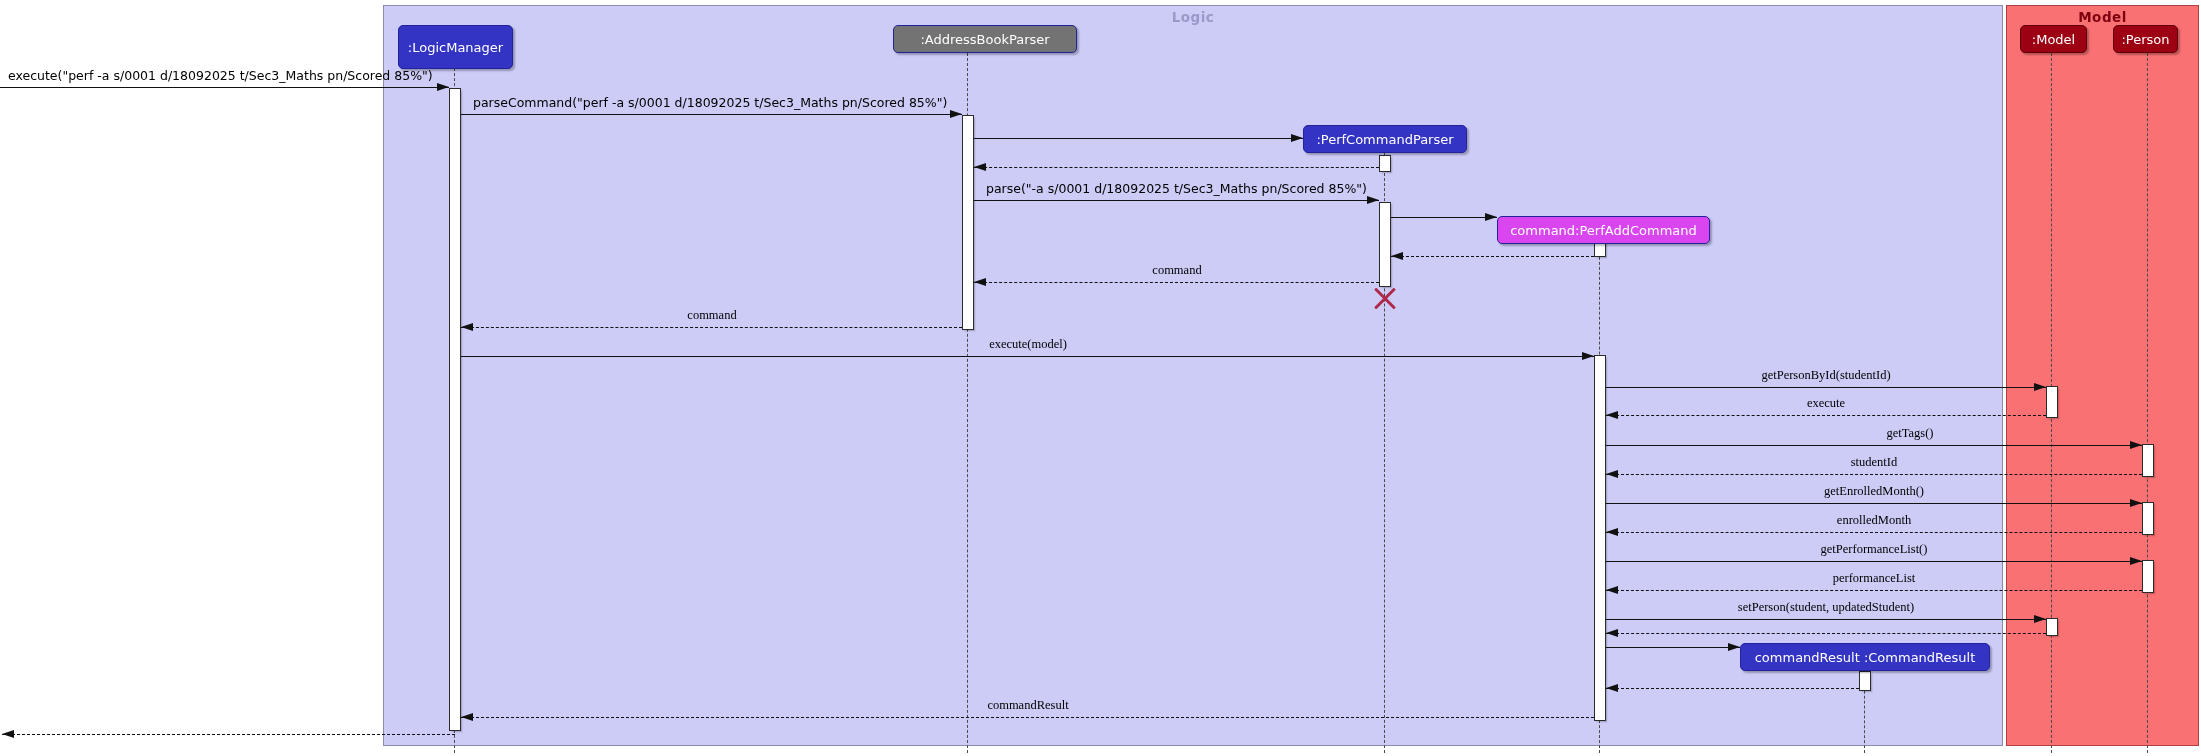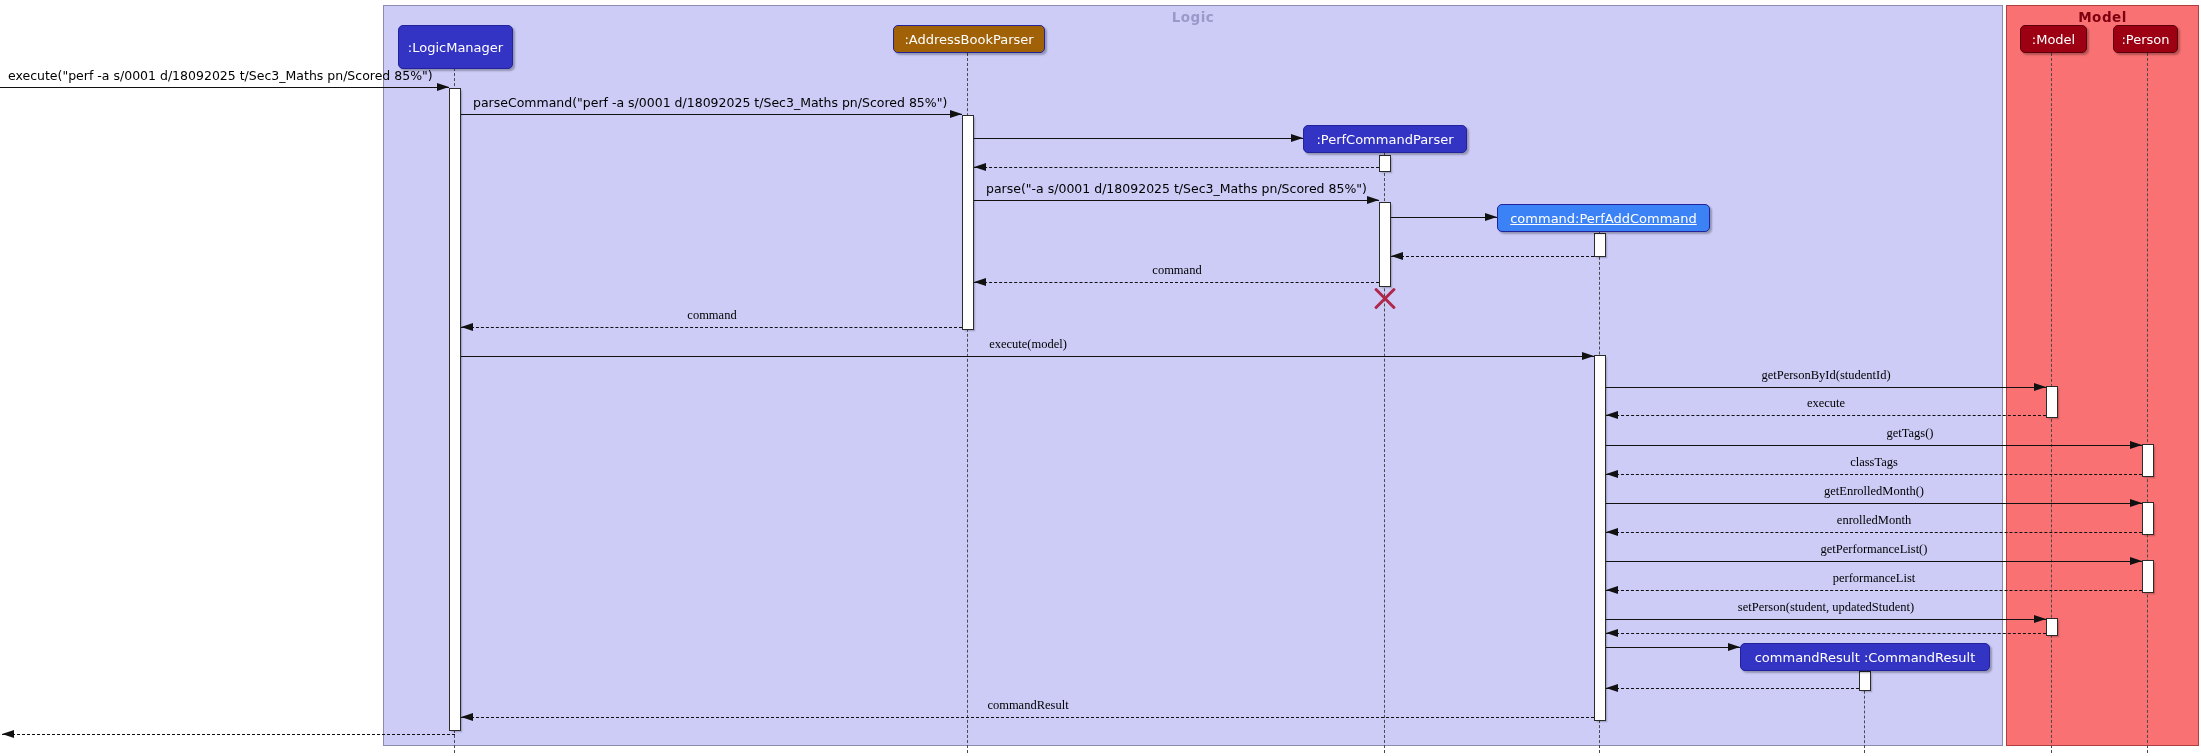--- a/index.html
+++ b/index.html
@@ -104,21 +104,21 @@
       <div class="arrowhead right" style="top: 383px; left: 2034px;"></div>
       <div class="msg-label center" style="top: 368px; left: 1826px;">getPersonById(studentId)</div>
       <div class="msg-line dashed" style="left: 1606px; top: 415px; width: 440px;"></div>
       <div class="arrowhead left" style="top: 411px; left: 1606px;"></div>
       <div class="msg-label center" style="top: 396px; left: 1826px;">execute</div>
       <div class="msg-line solid" style="left: 1606px; top: 445px; width: 536px;"></div>
       <div class="arrowhead right" style="top: 441px; left: 2130px;"></div>
       <div class="msg-label center" style="top: 426px; left: 1874px; margin-left: 36px;">getTags()</div>
       <div class="msg-line dashed" style="left: 1606px; top: 474px; width: 536px;"></div>
       <div class="arrowhead left" style="top: 470px; left: 1606px;"></div>
-      <div class="msg-label center" style="top: 455px; left: 1874px;">classTags</div>
+      <div class="msg-label center" style="top: 455px; left: 1874px;">studentId</div>
       <div class="msg-line solid" style="left: 1606px; top: 503px; width: 536px;"></div>
       <div class="arrowhead right" style="top: 499px; left: 2130px;"></div>
       <div class="msg-label center" style="top: 484px; left: 1874px;">getEnrolledMonth()</div>
       <div class="msg-line dashed" style="left: 1606px; top: 532px; width: 536px;"></div>
       <div class="arrowhead left" style="top: 528px; left: 1606px;"></div>
       <div class="msg-label center" style="top: 513px; left: 1874px;">enrolledMonth</div>
       <div class="msg-line solid" style="left: 1606px; top: 561px; width: 536px;"></div>
       <div class="arrowhead right" style="top: 557px; left: 2130px;"></div>
       <div class="msg-label center" style="top: 542px; left: 1874px;">getPerformanceList()</div>
       <div class="msg-line dashed" style="left: 1606px; top: 590px; width: 536px;"></div>
@@ -134,20 +134,20 @@
       <div class="msg-line dashed" style="left: 1606px; top: 688px; width: 253px;"></div>
       <div class="arrowhead left" style="top: 684px; left: 1606px;"></div>
       <div class="msg-line dashed" style="left: 461px; top: 717px; width: 1133px;"></div>
       <div class="arrowhead left" style="top: 713px; left: 461px;"></div>
       <div class="msg-label center" style="top: 698px; left: 1028px;">commandResult</div>
       <div class="msg-line dashed" style="left: 2px; top: 734px; width: 453px;"></div>
       <div class="arrowhead left" style="top: 730px; left: 2px;"></div>
     </div>
   <div id="layer-participants">
       <div class="pbox" style="left: 398px; top: 25px; width: 115px; height: 44px; background: rgb(51, 51, 196); border: 1.5px solid rgb(34, 34, 154);">:LogicManager</div>
-      <div class="pbox" style="left: 893px; top: 25px; width: 152px; height: 28px; background: #a16207; border: 1.5px solid rgb(34, 34, 154);">:AddressBookParser</div>
+      <div class="pbox" style="left: 893px; top: 25px; width: 184px; height: 28px; background: #737373; border: 1.5px solid rgb(34, 34, 154);">:AddressBookParser</div>
       <div class="pbox" style="left: 1303px; top: 125px; width: 164px; height: 28px; background: rgb(51, 51, 196); border: 1.5px solid rgb(34, 34, 154);">:PerfCommandParser</div>
-      <div class="pbox" style="left: 1497px; top: 204px; width: 213px; height: 28px; background: #3b82f6; border: 1.5px solid rgb(34, 34, 154); text-decoration: underline;">command:PerfAddCommand</div>
+      <div class="pbox" style="left: 1497px; top: 216px; width: 213px; height: 28px; background: #d946ef; border: 1.5px solid rgb(34, 34, 154);">command:PerfAddCommand</div>
       <div class="pbox" style="left: 1740px; top: 643px; width: 250px; height: 28px; background: rgb(51, 51, 196); border: 1.5px solid rgb(34, 34, 154);">commandResult :CommandResult</div>
       <div class="pbox" style="left: 2020px; top: 25px; width: 67px; height: 28px; background: rgb(157, 0, 18); border: 1.5px solid rgb(94, 0, 11);">:Model</div>
       <div class="pbox" style="left: 2113px; top: 25px; width: 65px; height: 28px; background: rgb(157, 0, 18); border: 1.5px solid rgb(94, 0, 11);">:Person</div>
     </div>
 </div>
 
 </body></html>

